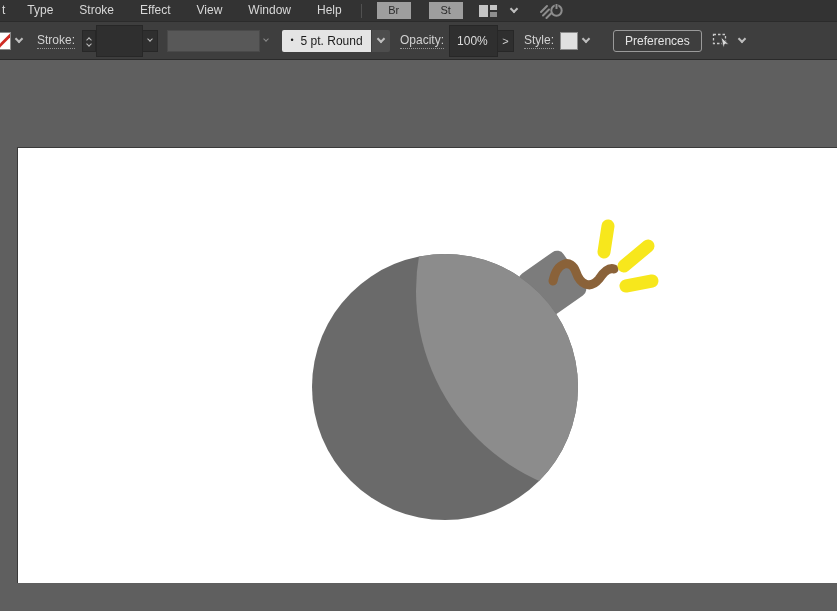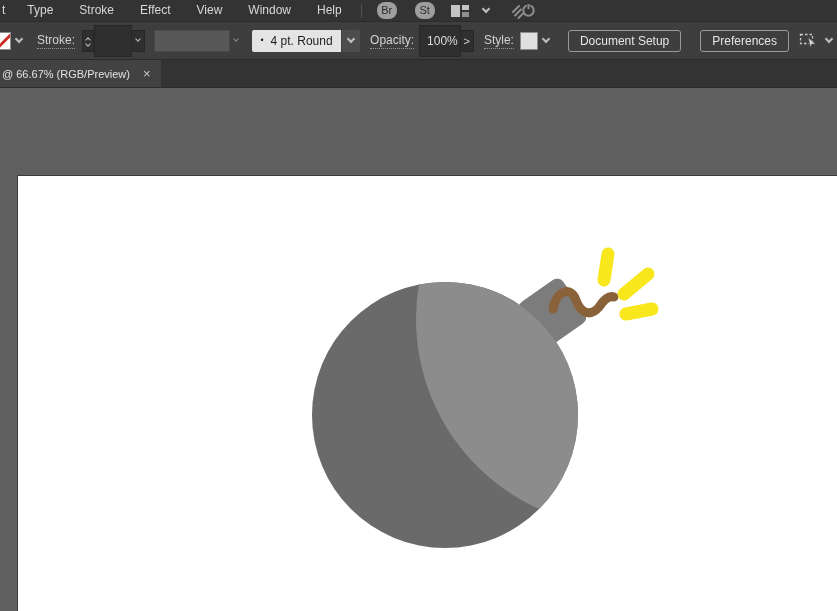--- a/index.html
+++ b/index.html
@@ -13,22 +13,22 @@
 
   
   .menubar {
     height:22px; background:#333333; display:flex; align-items:center;
     color:#d8d8d8; font-size:12px; border-bottom:1px solid #2b2b2b;
   }
   .menu-item { padding:5px 13px; line-height:21px; cursor:default; white-space:nowrap; }
   .menu-item.partial { padding:0 9px 0 2px; }
   .mb-sep { width:1px; height:14px; background:#515151; margin:0 6px; }
   .mini-btn {
-    width:20px; height:17px; background:#9e9e9e; color:#2c2c2c; font-size:11px;
-    border-radius:8px; display:flex; align-items:center; justify-content:center;
+    width:34px; height:17px; background:#9e9e9e; color:#2c2c2c; font-size:11px;
+    border-radius:0; display:flex; align-items:center; justify-content:center;
     margin:0 9px; line-height:1;
   }
   .mb-icon { display:flex; align-items:center; margin:0 7px; }
   .chev { width:6px; height:6px; border-left:2px solid #bdbdbd; border-bottom:2px solid #bdbdbd;
           transform:rotate(-45deg); display:inline-block; margin:-3px 0 0 0; }
   .chev.dim { border-color:#8a8a8a; }
   .chev.up { transform:rotate(135deg); margin-top:3px; }
   .chev.tiny { width:4px; height:4px; border-width:1.5px; }
 
   
@@ -164,57 +164,50 @@
       </span>
 
     <span class="profile-dd"></span>
     <span class="profile-chev">
         <span class="chev tiny dim"></span>
       </span>
 
     <span class="brush-combo">
       <span class="brush-box">
         <span class="dot">•</span>
-        <span>4 pt. Round</span>
+        <span>5 pt. Round</span>
       </span>
       <span class="brush-chev">
           <span class="chev"></span>
         </span>
     </span>
 
     <span class="link-label ml10">Opacity:</span>
     <span class="field opacity-field">100%</span>
     <span class="more-btn">&gt;</span>
 
     <span class="link-label ml10">Style:</span>
     <span class="style-swatch"></span>
     <span class="cb-chev">
         <span class="chev"></span>
       </span>
 
-    <button class="outline-btn first">Document Setup</button>
     <button class="outline-btn">Preferences</button>
 
     <span class="selsim">
       <svg width="22" height="17" viewBox="0 0 22 17">
         <rect x="1.5" y="2.5" width="12" height="9" fill="none" stroke="#c9c9c9" stroke-width="1.3" stroke-dasharray="2.5 2"></rect>
         <path d="M9 5 L17 12.5 L13 12 L11.5 16 Z" fill="#d9d9d9" stroke="#3e3e3e" stroke-width="0.8"></path>
       </svg>
     </span>
     <span class="cb-chev">
         <span class="chev"></span>
       </span>
   </div>
 
-  <div class="tabbar">
-    <div class="doc-tab">
-      <span>@ 66.67% (RGB/Preview)</span>
-      <span class="close">×</span>
-    </div>
-  </div>
 
   <div class="canvas">
     <div class="artboard">
       <svg width="820" height="436" viewBox="0 0 820 436">
         <defs>
           <clipPath id="bodyClip">
               <circle cx="427" cy="239" r="133"></circle>
             </clipPath>
         </defs>
 

